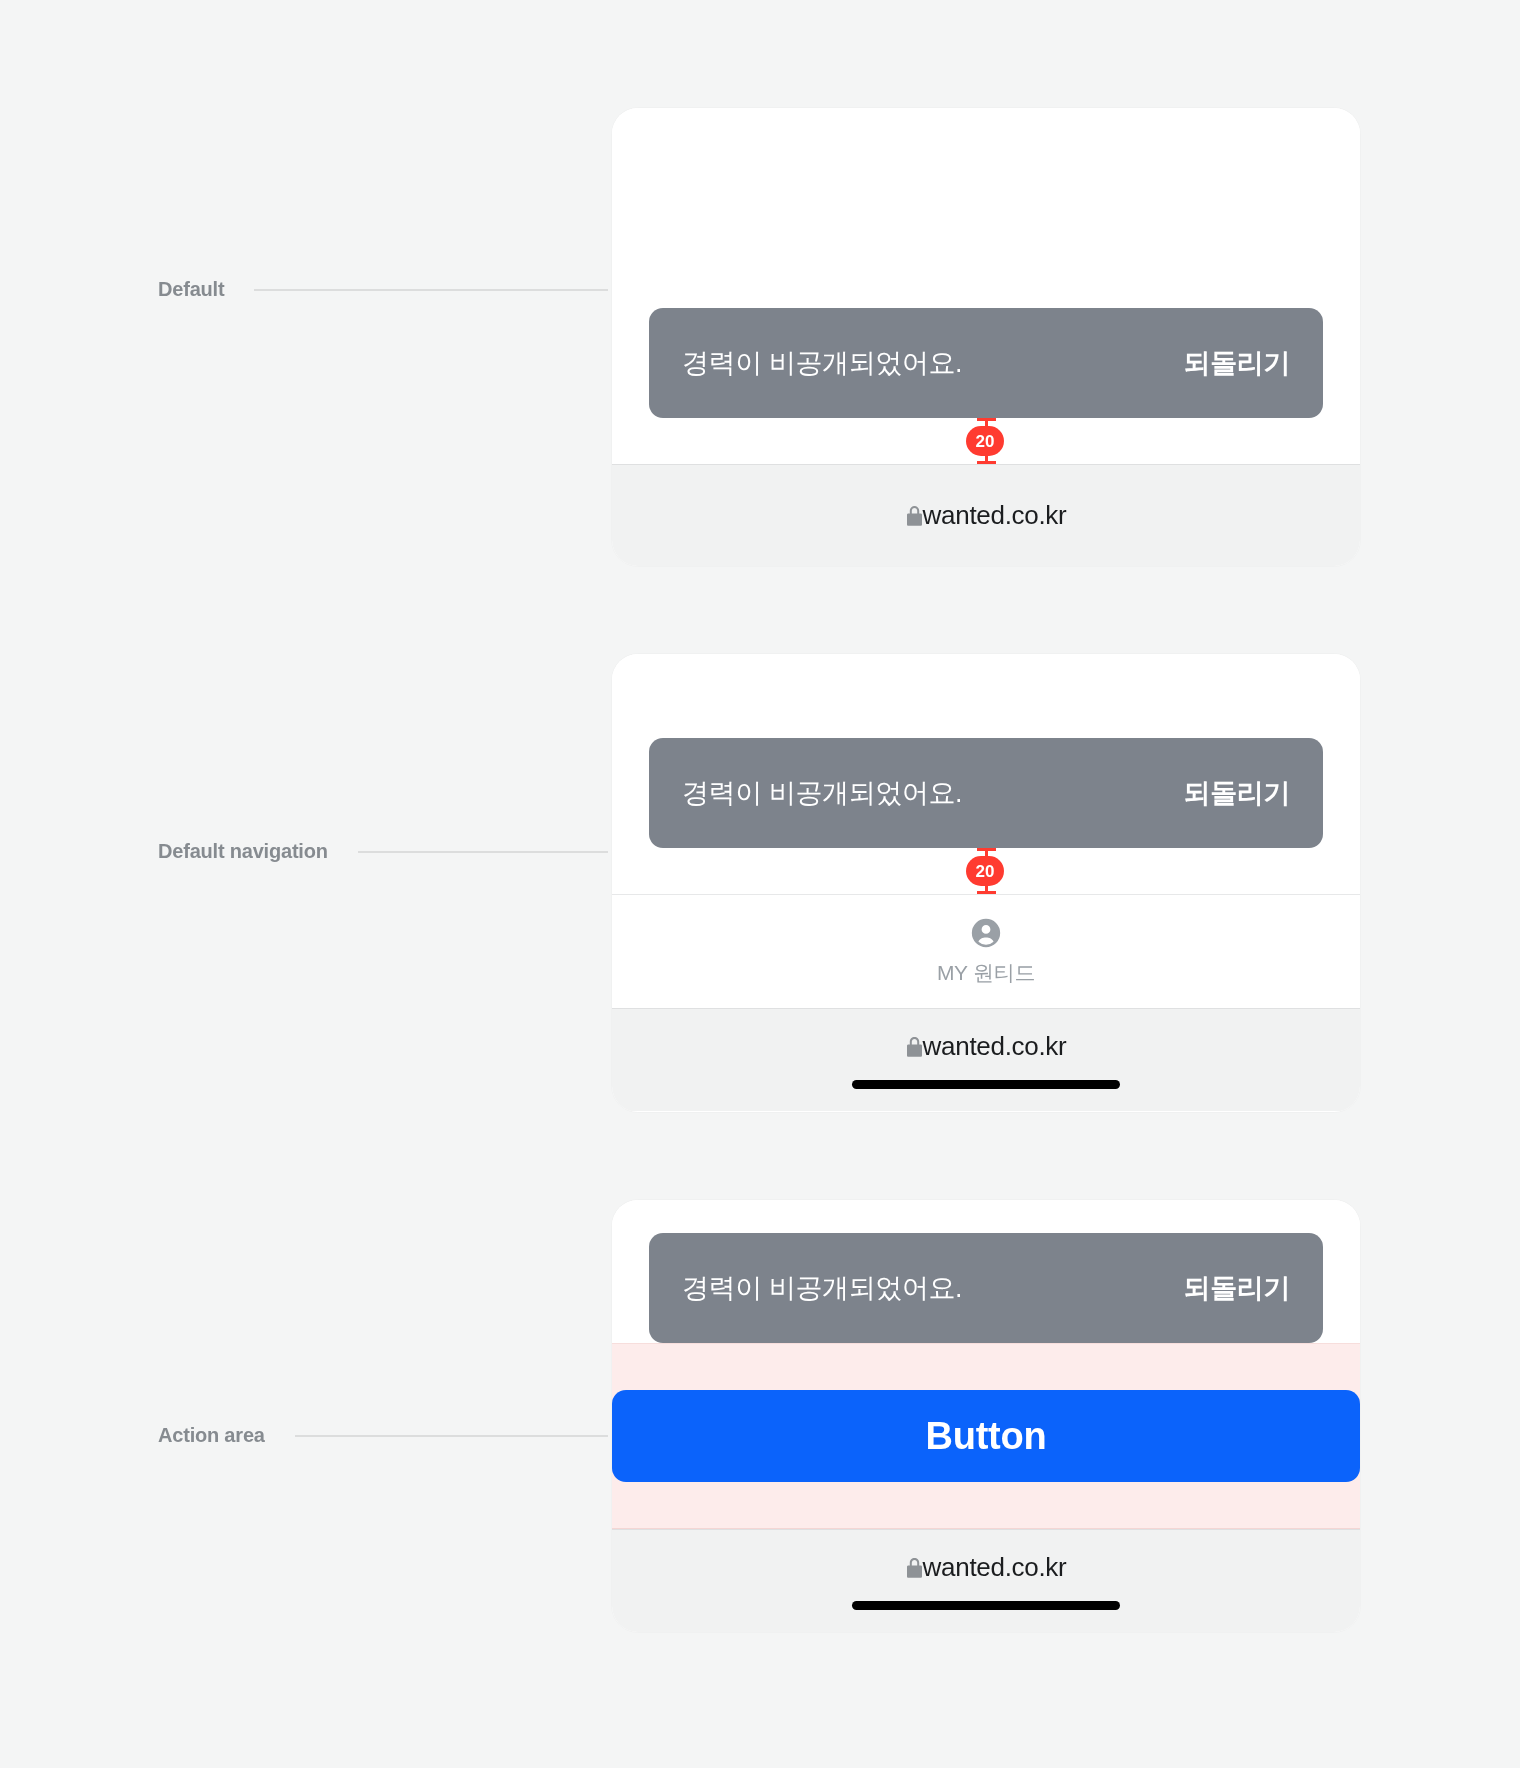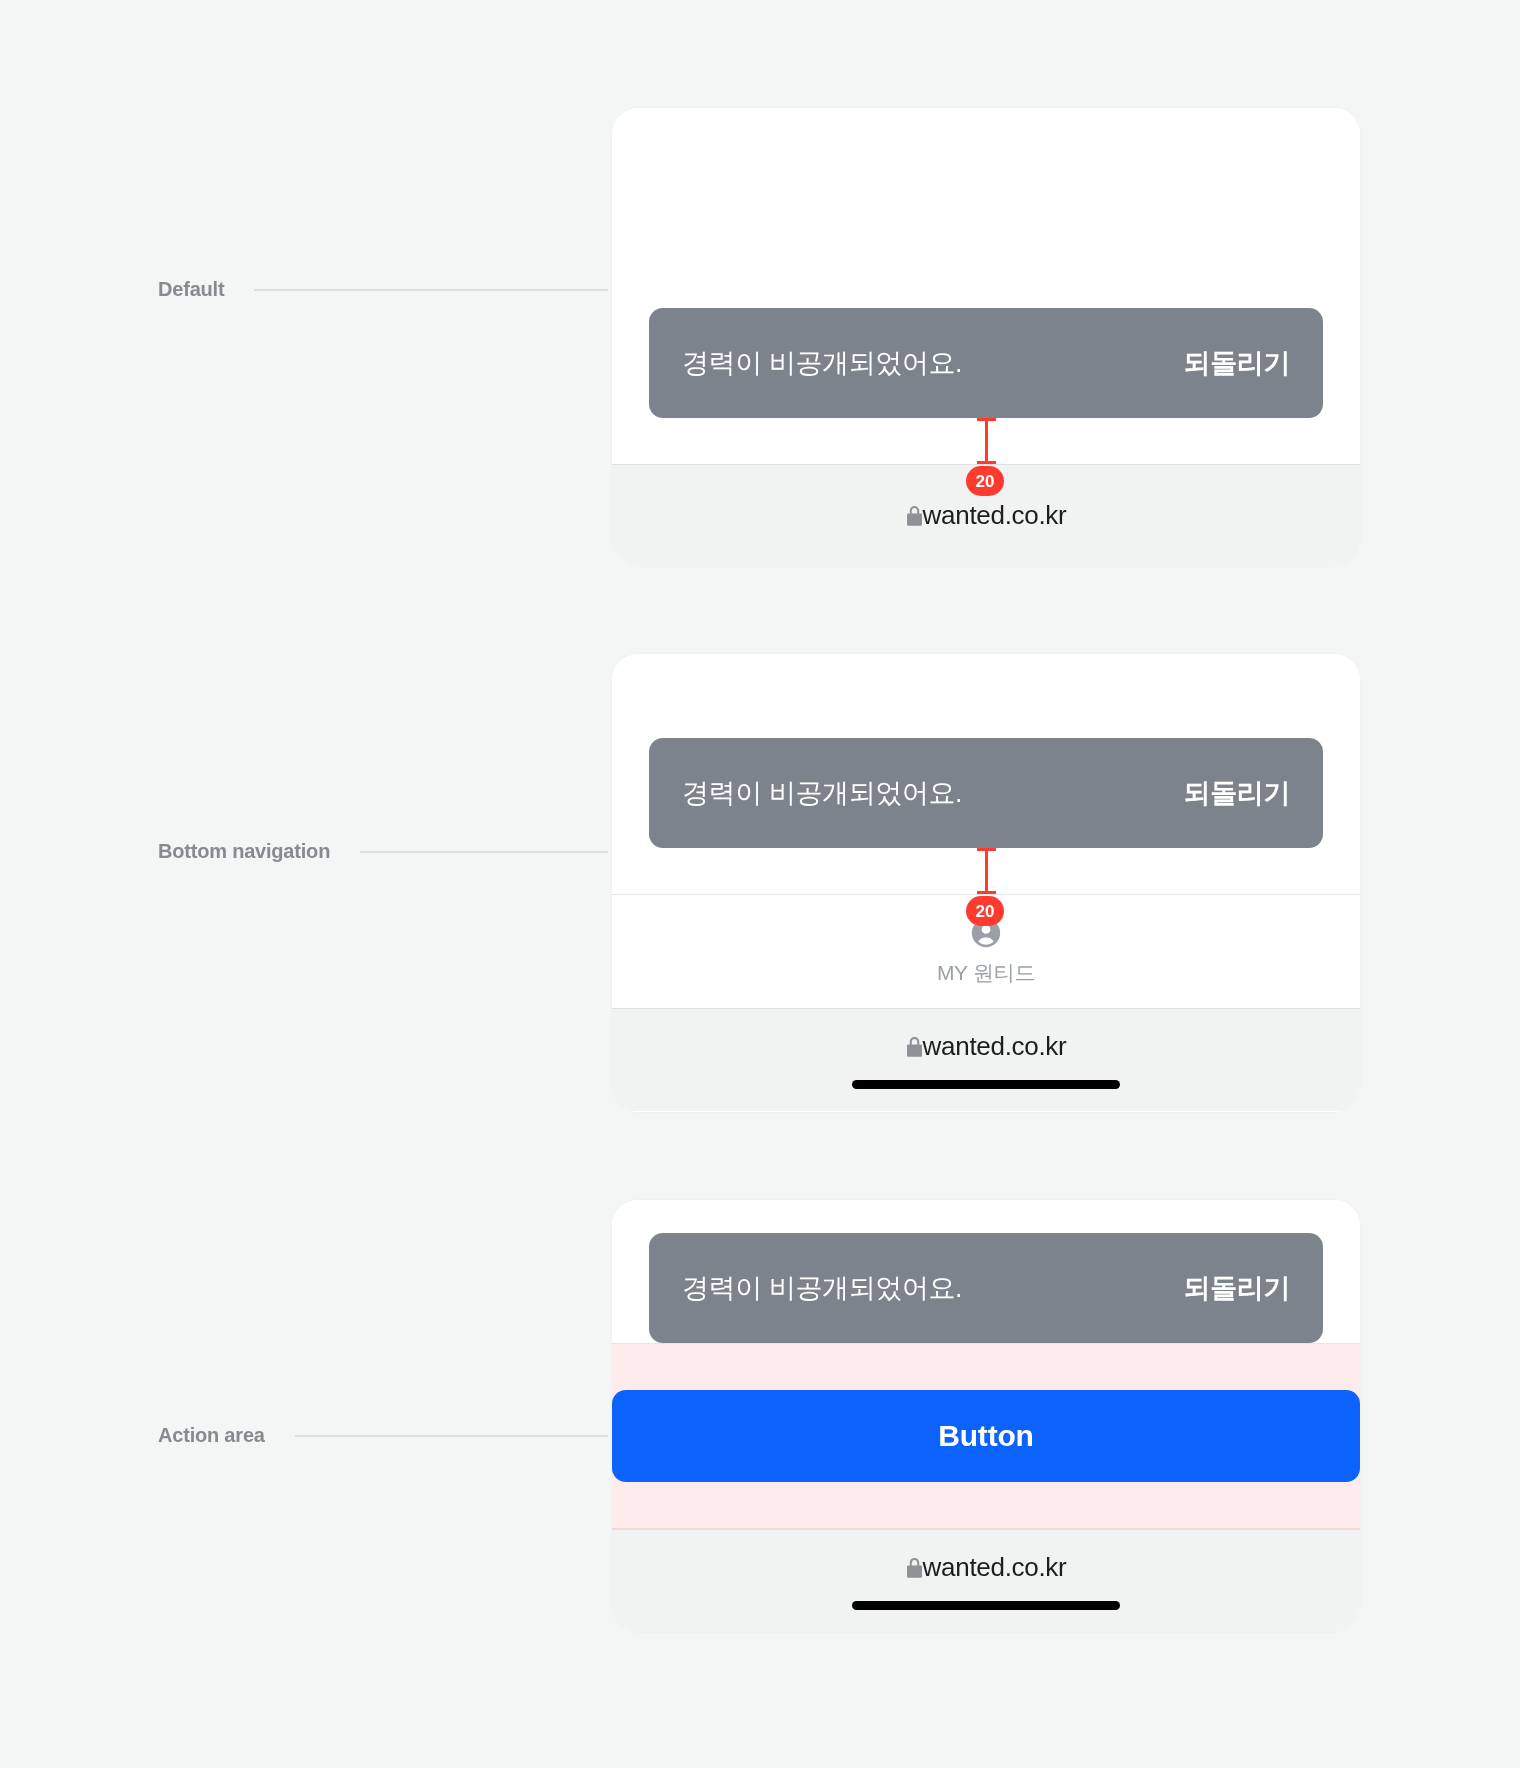--- a/index.html
+++ b/index.html
@@ -89,21 +89,20 @@
     font-size: 17px;
     font-weight: 700;
     border-radius: 999px;
     width: 38px;
     height: 30px;
     display: flex;
     align-items: center;
     justify-content: center;
     z-index: 6;
     line-height: 1;
-    margin-top: 40px;
   }
   
   .vmeasure {
     position: absolute;
     width: 3px;
     background: #ff3b30;
     z-index: 5;
   }
   .vmeasure::before,
   .vmeasure::after {
@@ -177,21 +176,21 @@
     justify-content: center;
     height: 186px;
   }
   .primary-button {
     width: 800px;
     height: 92px;
     background: #0b63fb;
     border: none;
     border-radius: 14px;
     color: #ffffff;
-    font-size: 30px;
+    font-size: 38px;
     font-weight: 700;
     font-family: "Liberation Sans", "DejaVu Sans", sans-serif;
     letter-spacing: -0.2px;
     cursor: pointer;
   }
 </style>
 </head>
 <body>
 
 <div class="section" style="top:108px;">
@@ -220,21 +219,21 @@
         </svg>
         <span class="url-text">wanted.co.kr</span>
       </div>
     </div>
   </div>
 </div>
 
 <div class="section" style="top:654px;">
 
   <div class="section-label-wrap" style="top:186px;">
-    <span class="section-label">Bottom navigation</span>
+    <span class="section-label">Default navigation</span>
     <span class="section-rule"></span>
   </div>
 
   <div class="phone-card" style="top:0; height:458px;">
     <div class="screen-white" style="height:240px;">
 
       <div class="toast" style="top:84px;">
         <span class="toast-message">경력이 비공개되었어요.</span>
         <span class="toast-action">되돌리기</span>
       </div>

